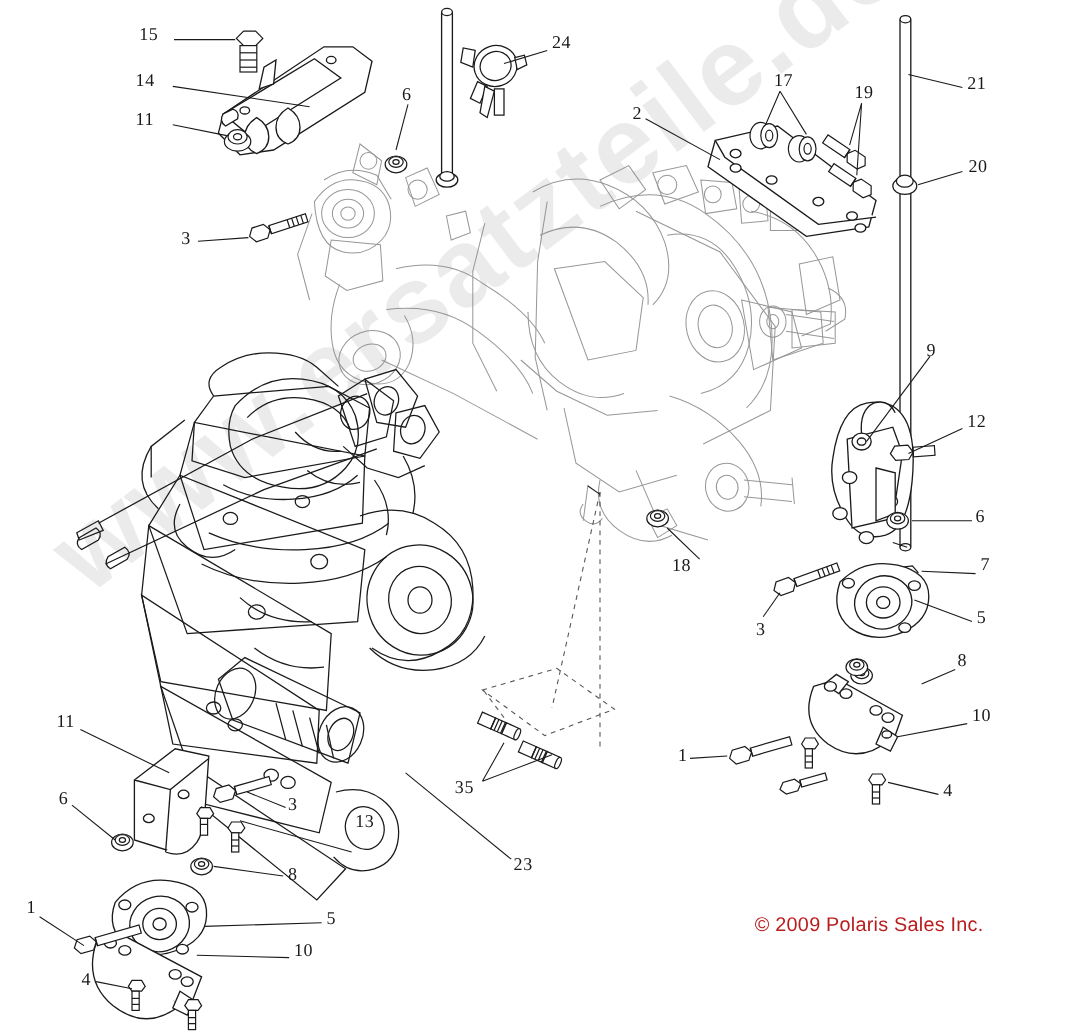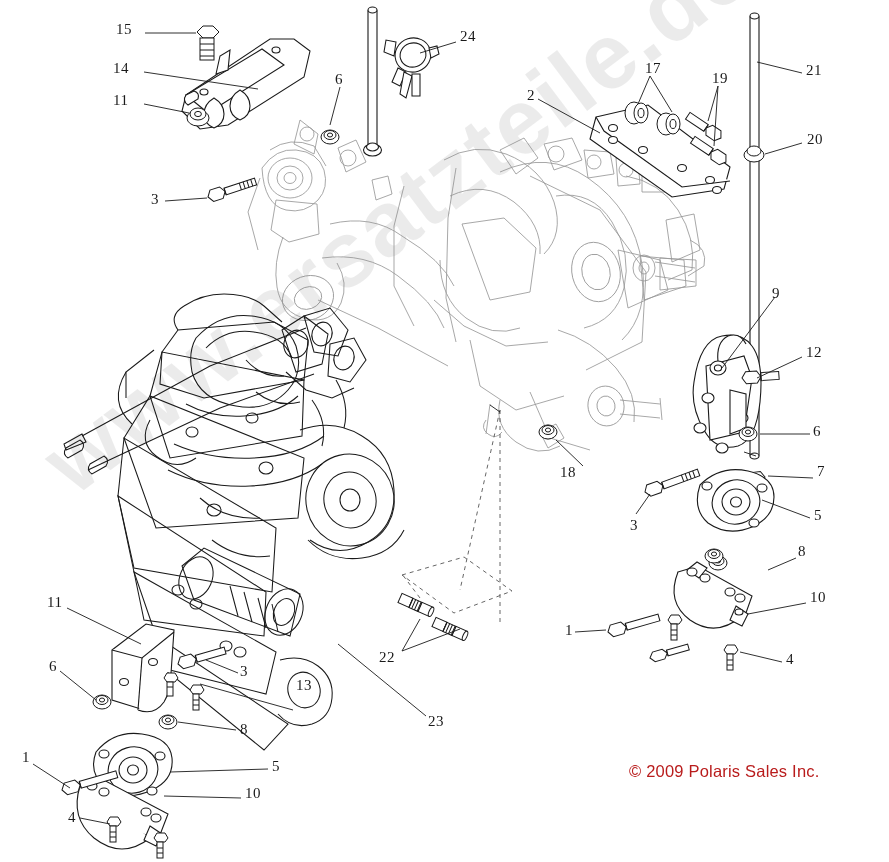--- a/index.html
+++ b/index.html
@@ -564,21 +564,21 @@
     <span class="callout-label" style="left:806px; top:345px;text-align:center;">12</span>
     <span class="callout-label" style="left:813px; top:424px;">6</span>
     <span class="callout-label" style="left:817px; top:464px;">7</span>
     <span class="callout-label" style="left:560px; top:465px;">18</span>
     <span class="callout-label" style="left:814px; top:508px;">5</span>
     <span class="callout-label" style="left:630px; top:518px;">3</span>
     <span class="callout-label" style="left:798px; top:544px;">8</span>
     <span class="callout-label" style="left:810px; top:590px;">10</span>
     <span class="callout-label" style="left:47px;  top:595px;">11</span>
     <span class="callout-label" style="left:565px; top:623px;">1</span>
-    <span class="callout-label" style="left:379px; top:650px;">22</span>
+    <span class="callout-label" style="left:379px; top:650px;">35</span>
     <span class="callout-label" style="left:49px;  top:659px;">6</span>
     <span class="callout-label" style="left:240px; top:664px;">3</span>
     <span class="callout-label" style="left:786px; top:652px;">4</span>
     <span class="callout-label" style="left:296px; top:678px;">13</span>
     <span class="callout-label" style="left:428px; top:714px;text-align:center;">23</span>
     <span class="callout-label" style="left:240px; top:722px;">8</span>
     <span class="callout-label" style="left:22px;  top:750px;">1</span>
     <span class="callout-label" style="left:272px; top:759px;">5</span>
     <span class="callout-label" style="left:245px; top:786px;">10</span>
     <span class="callout-label" style="left:68px;  top:810px;">4</span>

